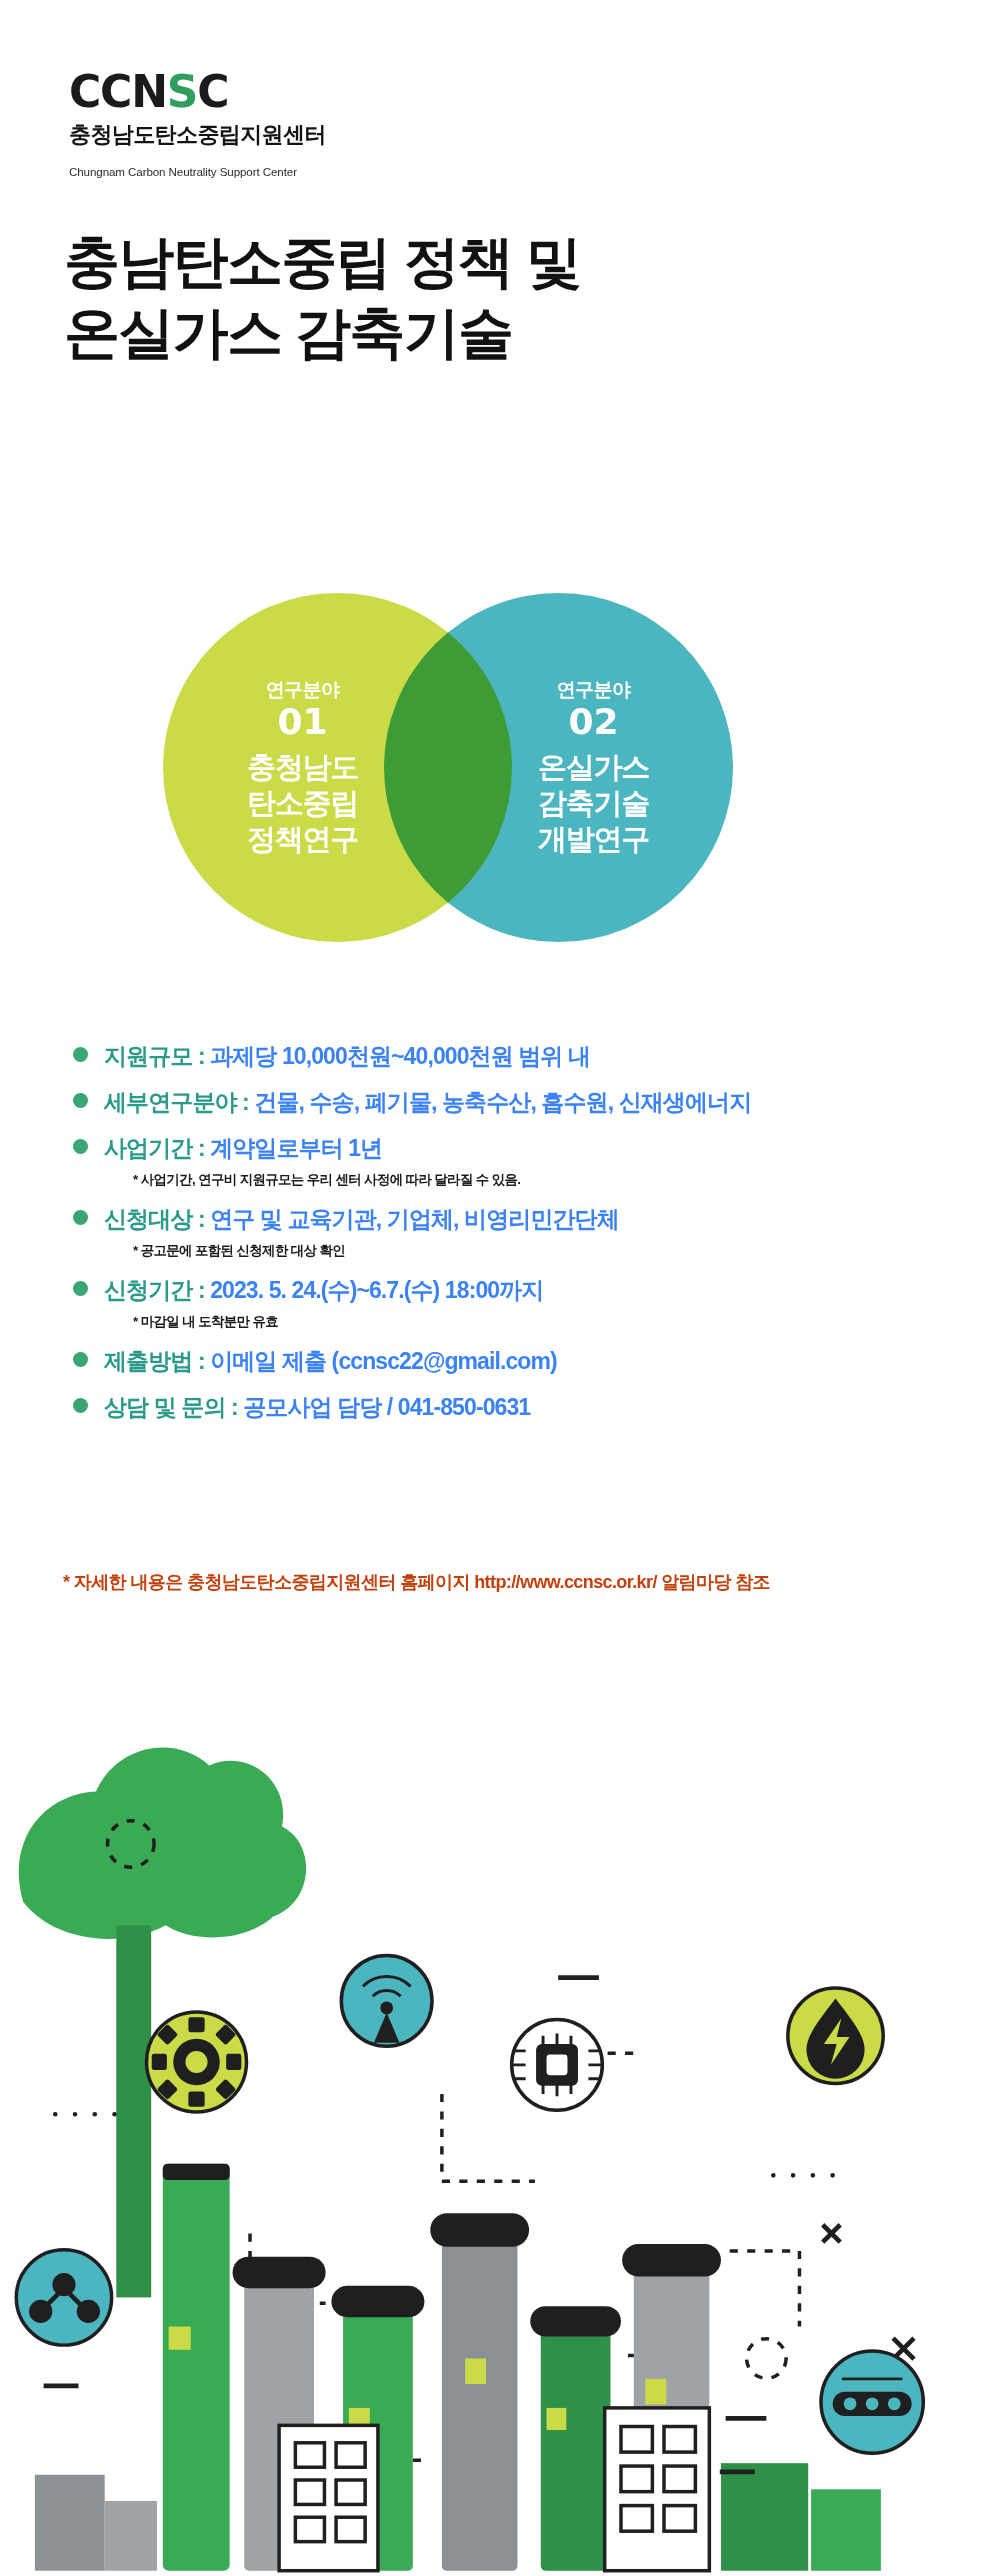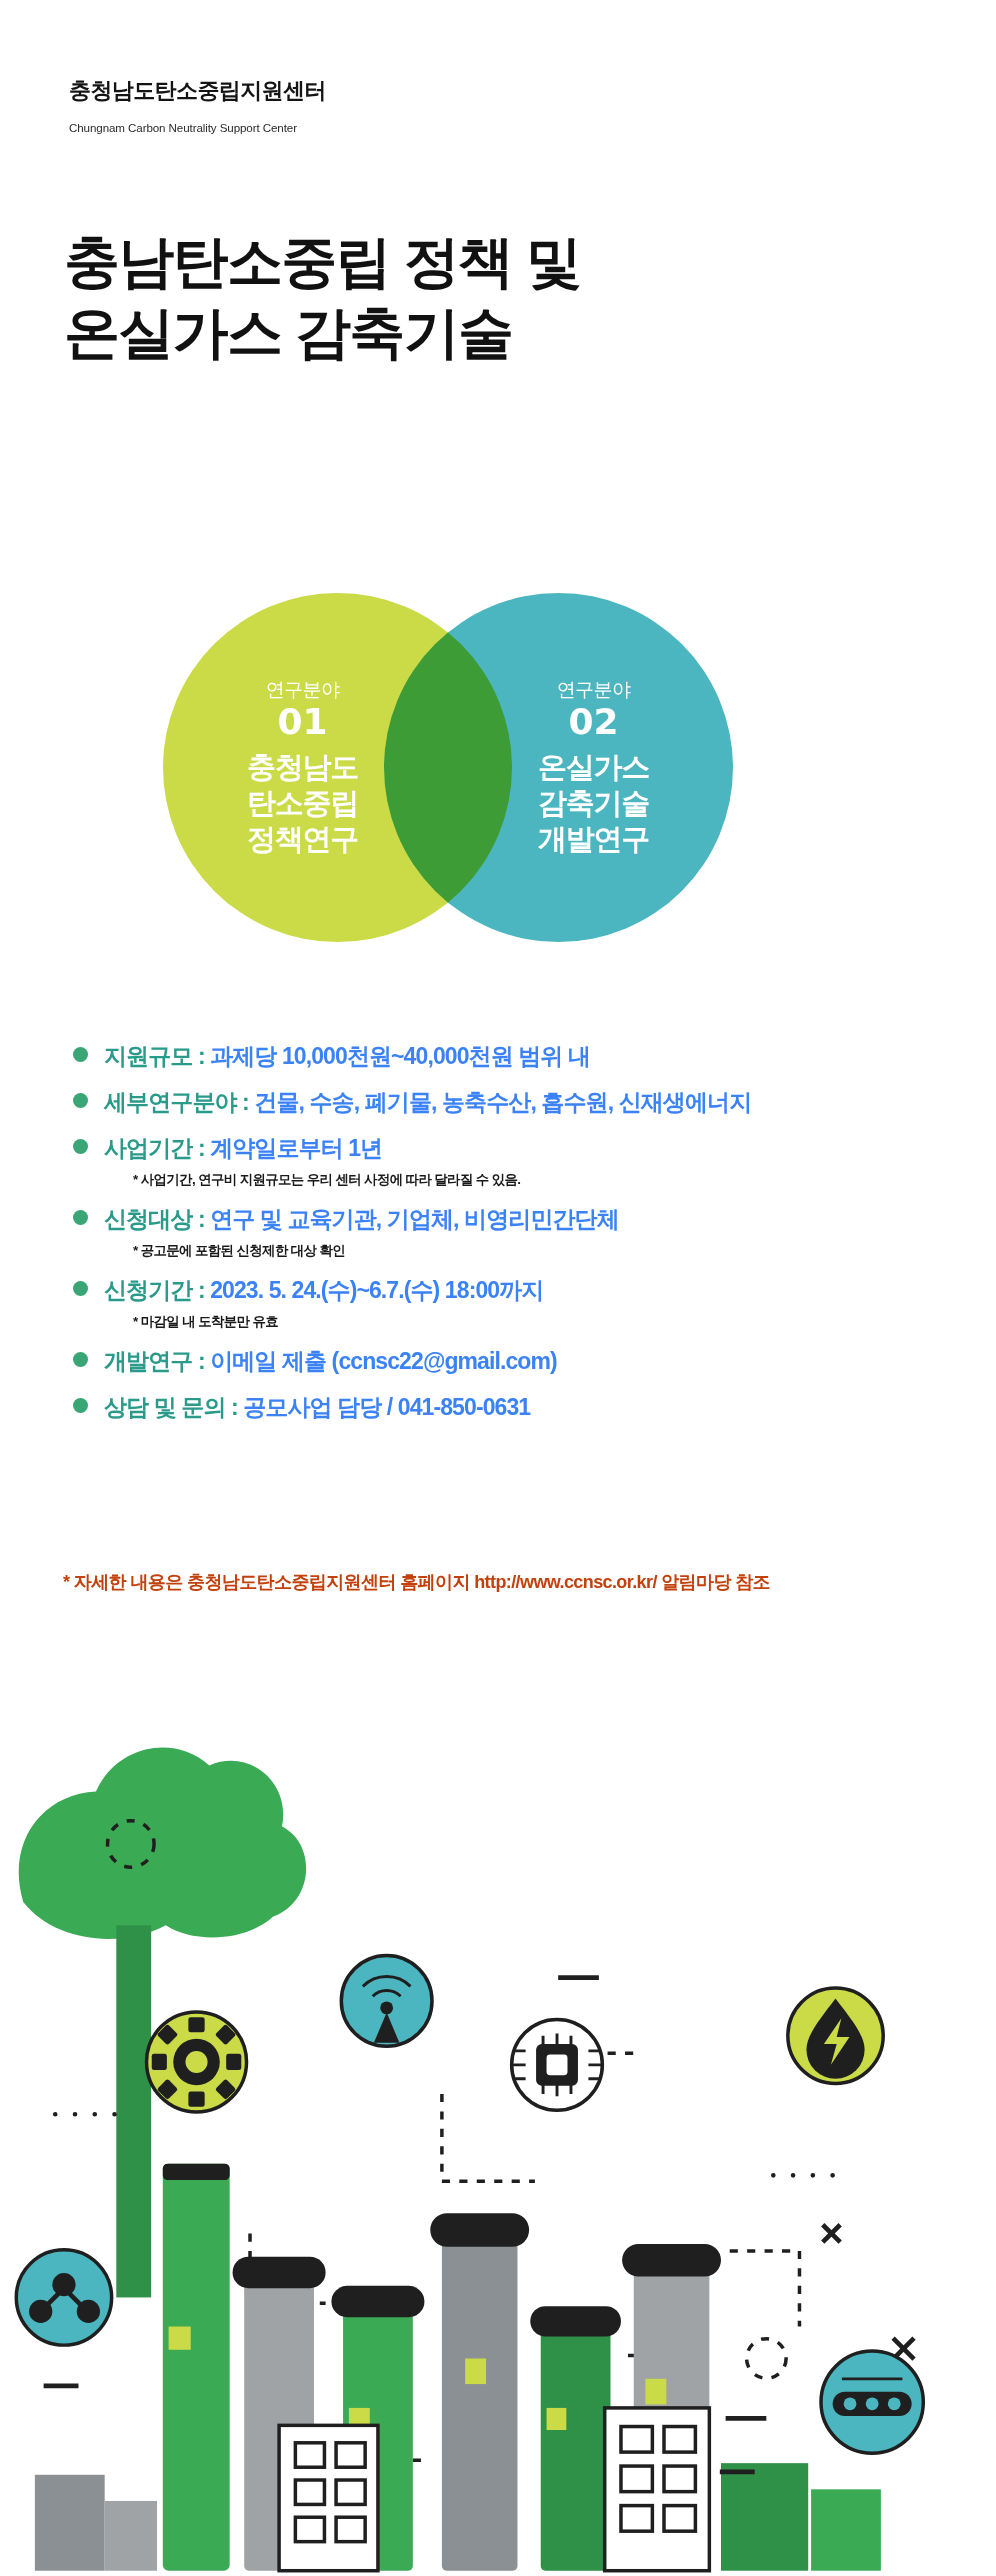--- a/index.html
+++ b/index.html
@@ -85,21 +85,21 @@
     top:0;left:0;right:0;bottom:0;
     display:flex;
     flex-direction:column;
     align-items:center;
     justify-content:center;
   }
   .circle.left .c-inner{padding-right:70px;}
   .circle.right .c-inner{padding-left:70px;}
   .c-label{
     font-size:19px;
-    font-weight:normal;
+    font-weight:bold;
     color:#ffffff;
     letter-spacing:-0.6px;
     margin-bottom:1.2px;
   }
   .c-num{
     font-size:36px;
     font-weight:bold;
     color:#ffffff;
     line-height:1;
     margin-bottom:9.3px;
@@ -176,20 +176,21 @@
     overflow:hidden;
   }
   .illus svg{display:block;}
 </style>
 </head>
 <body>
 
 <div class="poster">
 
   <div class="logo-block">
+    <div class="logo-mark"><span>CCN</span><span class="c-green">S</span><span>C</span></div>
     <div class="logo-kr">충청남도탄소중립지원센터</div>
     <div class="logo-en">Chungnam Carbon Neutrality Support Center</div>
   </div>
 
   <div class="title">
     <div>충남탄소중립 정책 및</div>
     <div>온실가스 감축기술</div>
   </div>
 
   <div class="venn">
@@ -238,21 +239,21 @@
     </div>
 
     <div class="row">
       <span class="bullet"></span>
       <span class="label">신청기간 : </span><span class="value">2023. 5. 24.(수)~6.7.(수) 18:00까지</span>
       <div class="note">* 마감일 내 도착분만 유효</div>
     </div>
 
     <div class="row">
       <span class="bullet"></span>
-      <span class="label">개발연구 : </span><span class="value">이메일 제출 (ccnsc22@gmail.com)</span>
+      <span class="label">제출방법 : </span><span class="value">이메일 제출 (ccnsc22@gmail.com)</span>
     </div>
 
     <div class="row">
       <span class="bullet"></span>
       <span class="label">상담 및 문의 : </span><span class="value">공모사업 담당 / 041-850-0631</span>
     </div>
 
   </div>
 
   <div class="footnote">* 자세한 내용은 충청남도탄소중립지원센터 홈페이지  http://www.ccnsc.or.kr/ 알림마당 참조</div>

